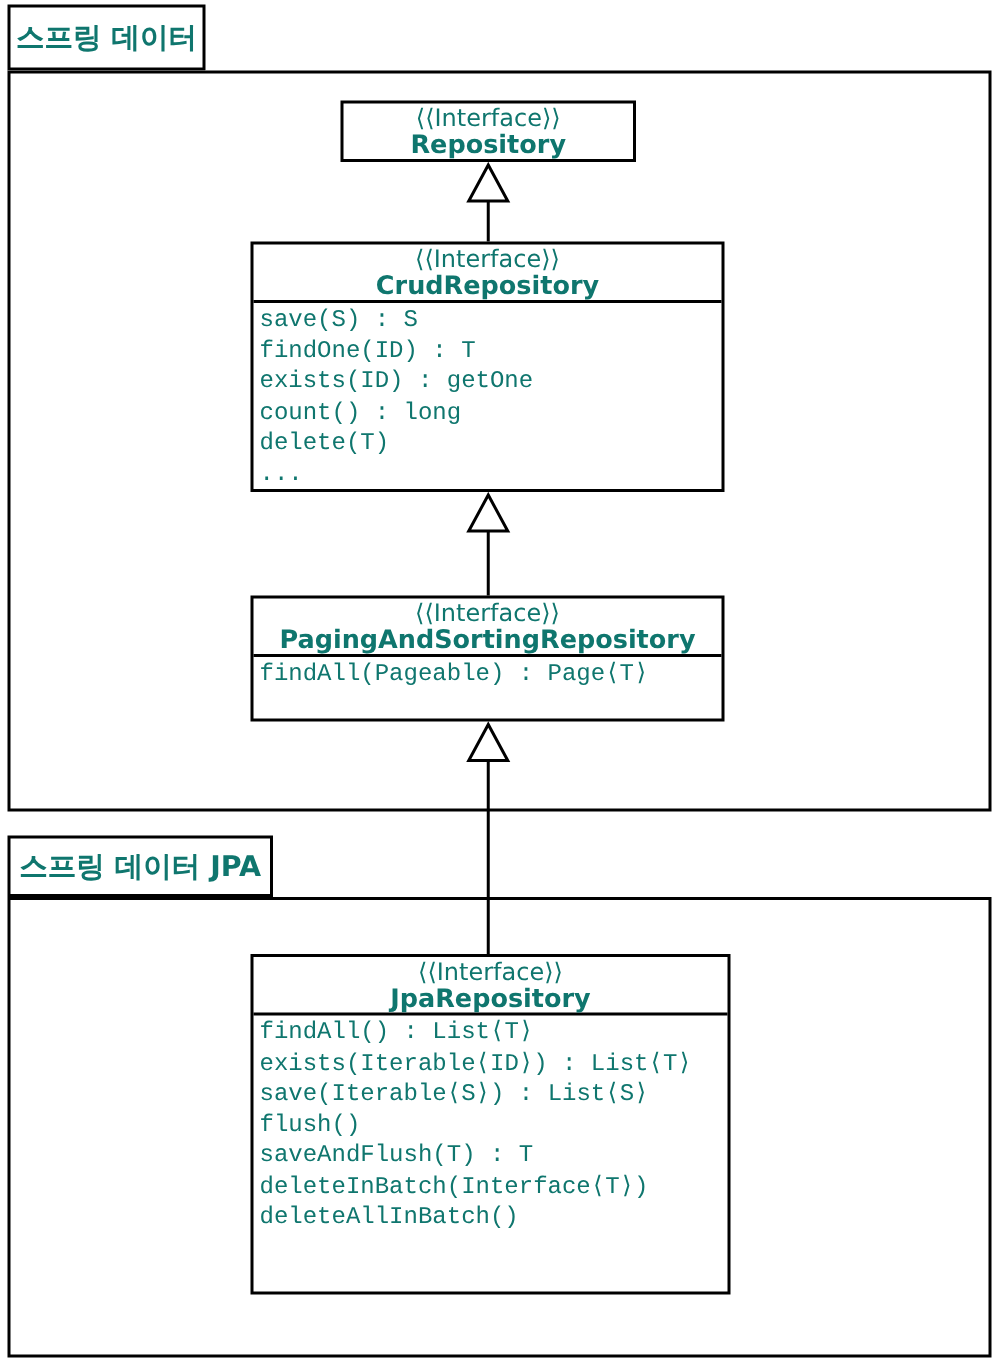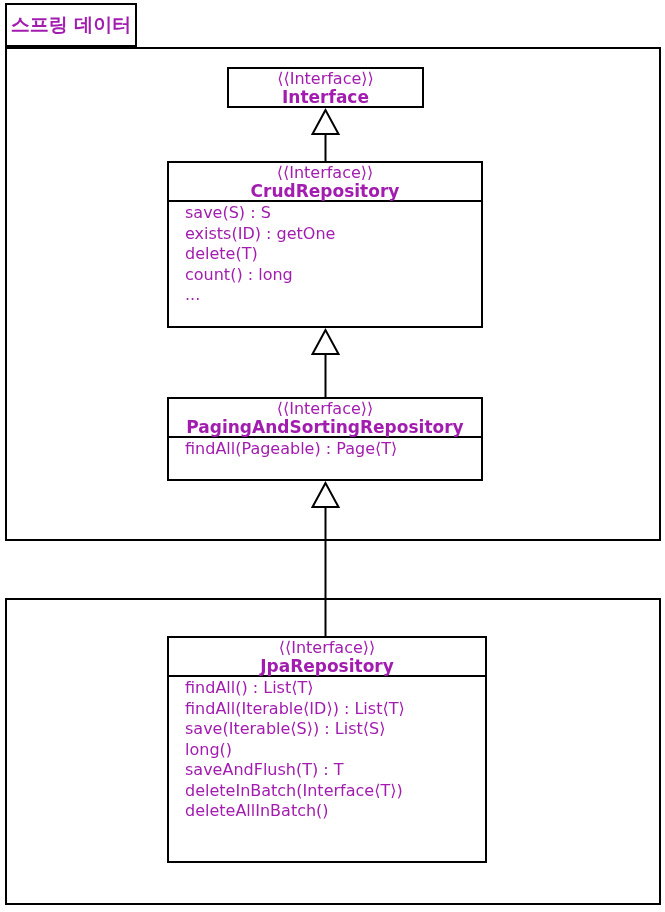--- a/index.html
+++ b/index.html
@@ -1,21 +1,21 @@
 <!DOCTYPE html>
 <html><head>
 <meta charset="utf-8">
 <style>
   html, body { margin: 0; padding: 0; background: #ffffff; }
   .canvas {
     position: relative;
     width: 665px;
     height: 912px;
     background: #ffffff;
-    color: #a21caf;
+    color: #0f766e;
     font-family: "DejaVu Sans", "Liberation Sans", sans-serif;
     overflow: hidden;
   }
   .pkg-body, .pkg-tab, .class-box {
     position: absolute;
     box-sizing: border-box;
     border: 2px solid #000000;
     background: #ffffff;
   }
   
@@ -30,55 +30,59 @@
   }
   
   .box-repository { left: 227px; top: 67px;  width: 197px; height: 41px; }
   .box-crud       { left: 167px; top: 161px; width: 316px; height: 167px; }
   .box-paging     { left: 167px; top: 397px; width: 316px; height: 84px; }
   .box-jpa        { left: 167px; top: 636px; width: 320px; height: 227px; }
   .class-header { text-align: center; padding-top: 1px; }
   .class-header.with-sep { border-bottom: 2px solid #000000; }
   .stereotype { font-size: 16px; line-height: 18px; font-weight: normal; }
   .class-name { font-size: 17px; line-height: 18px; font-weight: bold; white-space: nowrap; }
-  .methods { padding: 1px 4px 0 16px; }
+  .methods { padding: 1px 4px 0 4px; font-family: Liberation Mono, monospace; }
   .method-row { font-size: 16px; line-height: 20.5px; white-space: nowrap; }
   .arrows { position: absolute; left: 0; top: 0; width: 665px; height: 912px; pointer-events: none; }
   .arrows line    { stroke: #000000; stroke-width: 2; }
   .arrows polygon { stroke: #000000; stroke-width: 2; fill: #ffffff; }
 </style>
 </head>
 <body>
 
 <div class="canvas">
 
   <div class="pkg-body pkg1-body"></div>
   <div class="pkg-tab pkg1-tab">
     <span>스프링 데이터</span>
   </div>
 
   <div class="pkg-body pkg2-body"></div>
+  <div class="pkg-tab pkg2-tab">
+    <span>스프링 데이터 JPA</span>
+  </div>
 
   <div class="class-box box-repository">
     <div class="class-header">
       <div class="stereotype">⟨⟨Interface⟩⟩</div>
-      <div class="class-name">Interface</div>
+      <div class="class-name">Repository</div>
     </div>
   </div>
 
   <div class="class-box box-crud">
     <div class="class-header with-sep">
       <div class="stereotype">⟨⟨Interface⟩⟩</div>
       <div class="class-name">CrudRepository</div>
     </div>
     <div class="methods">
       <div class="method-row">save(S) : S</div>
+      <div class="method-row">findOne(ID) : T</div>
       <div class="method-row">exists(ID) : getOne</div>
+      <div class="method-row">count() : long</div>
       <div class="method-row">delete(T)</div>
-      <div class="method-row">count() : long</div>
       <div class="method-row">...</div>
     </div>
   </div>
 
   <div class="class-box box-paging">
     <div class="class-header with-sep">
       <div class="stereotype">⟨⟨Interface⟩⟩</div>
       <div class="class-name">PagingAndSortingRepository</div>
     </div>
     <div class="methods">
@@ -86,23 +90,23 @@
     </div>
   </div>
 
   <div class="class-box box-jpa">
     <div class="class-header with-sep">
       <div class="stereotype">⟨⟨Interface⟩⟩</div>
       <div class="class-name">JpaRepository</div>
     </div>
     <div class="methods">
       <div class="method-row">findAll() : List⟨T⟩</div>
-      <div class="method-row">findAll(Iterable⟨ID⟩) : List⟨T⟩</div>
+      <div class="method-row">exists(Iterable⟨ID⟩) : List⟨T⟩</div>
       <div class="method-row">save(Iterable⟨S⟩) : List⟨S⟩</div>
-      <div class="method-row">long()</div>
+      <div class="method-row">flush()</div>
       <div class="method-row">saveAndFlush(T) : T</div>
       <div class="method-row">deleteInBatch(Interface⟨T⟩)</div>
       <div class="method-row">deleteAllInBatch()</div>
     </div>
   </div>
 
   <svg class="arrows" viewBox="0 0 665 912" xmlns="http://www.w3.org/2000/svg">
     <g>
       <line x1="325.5" y1="134" x2="325.5" y2="161"></line>
       <polygon points="325.5,110 312.5,134 338.5,134"></polygon>

